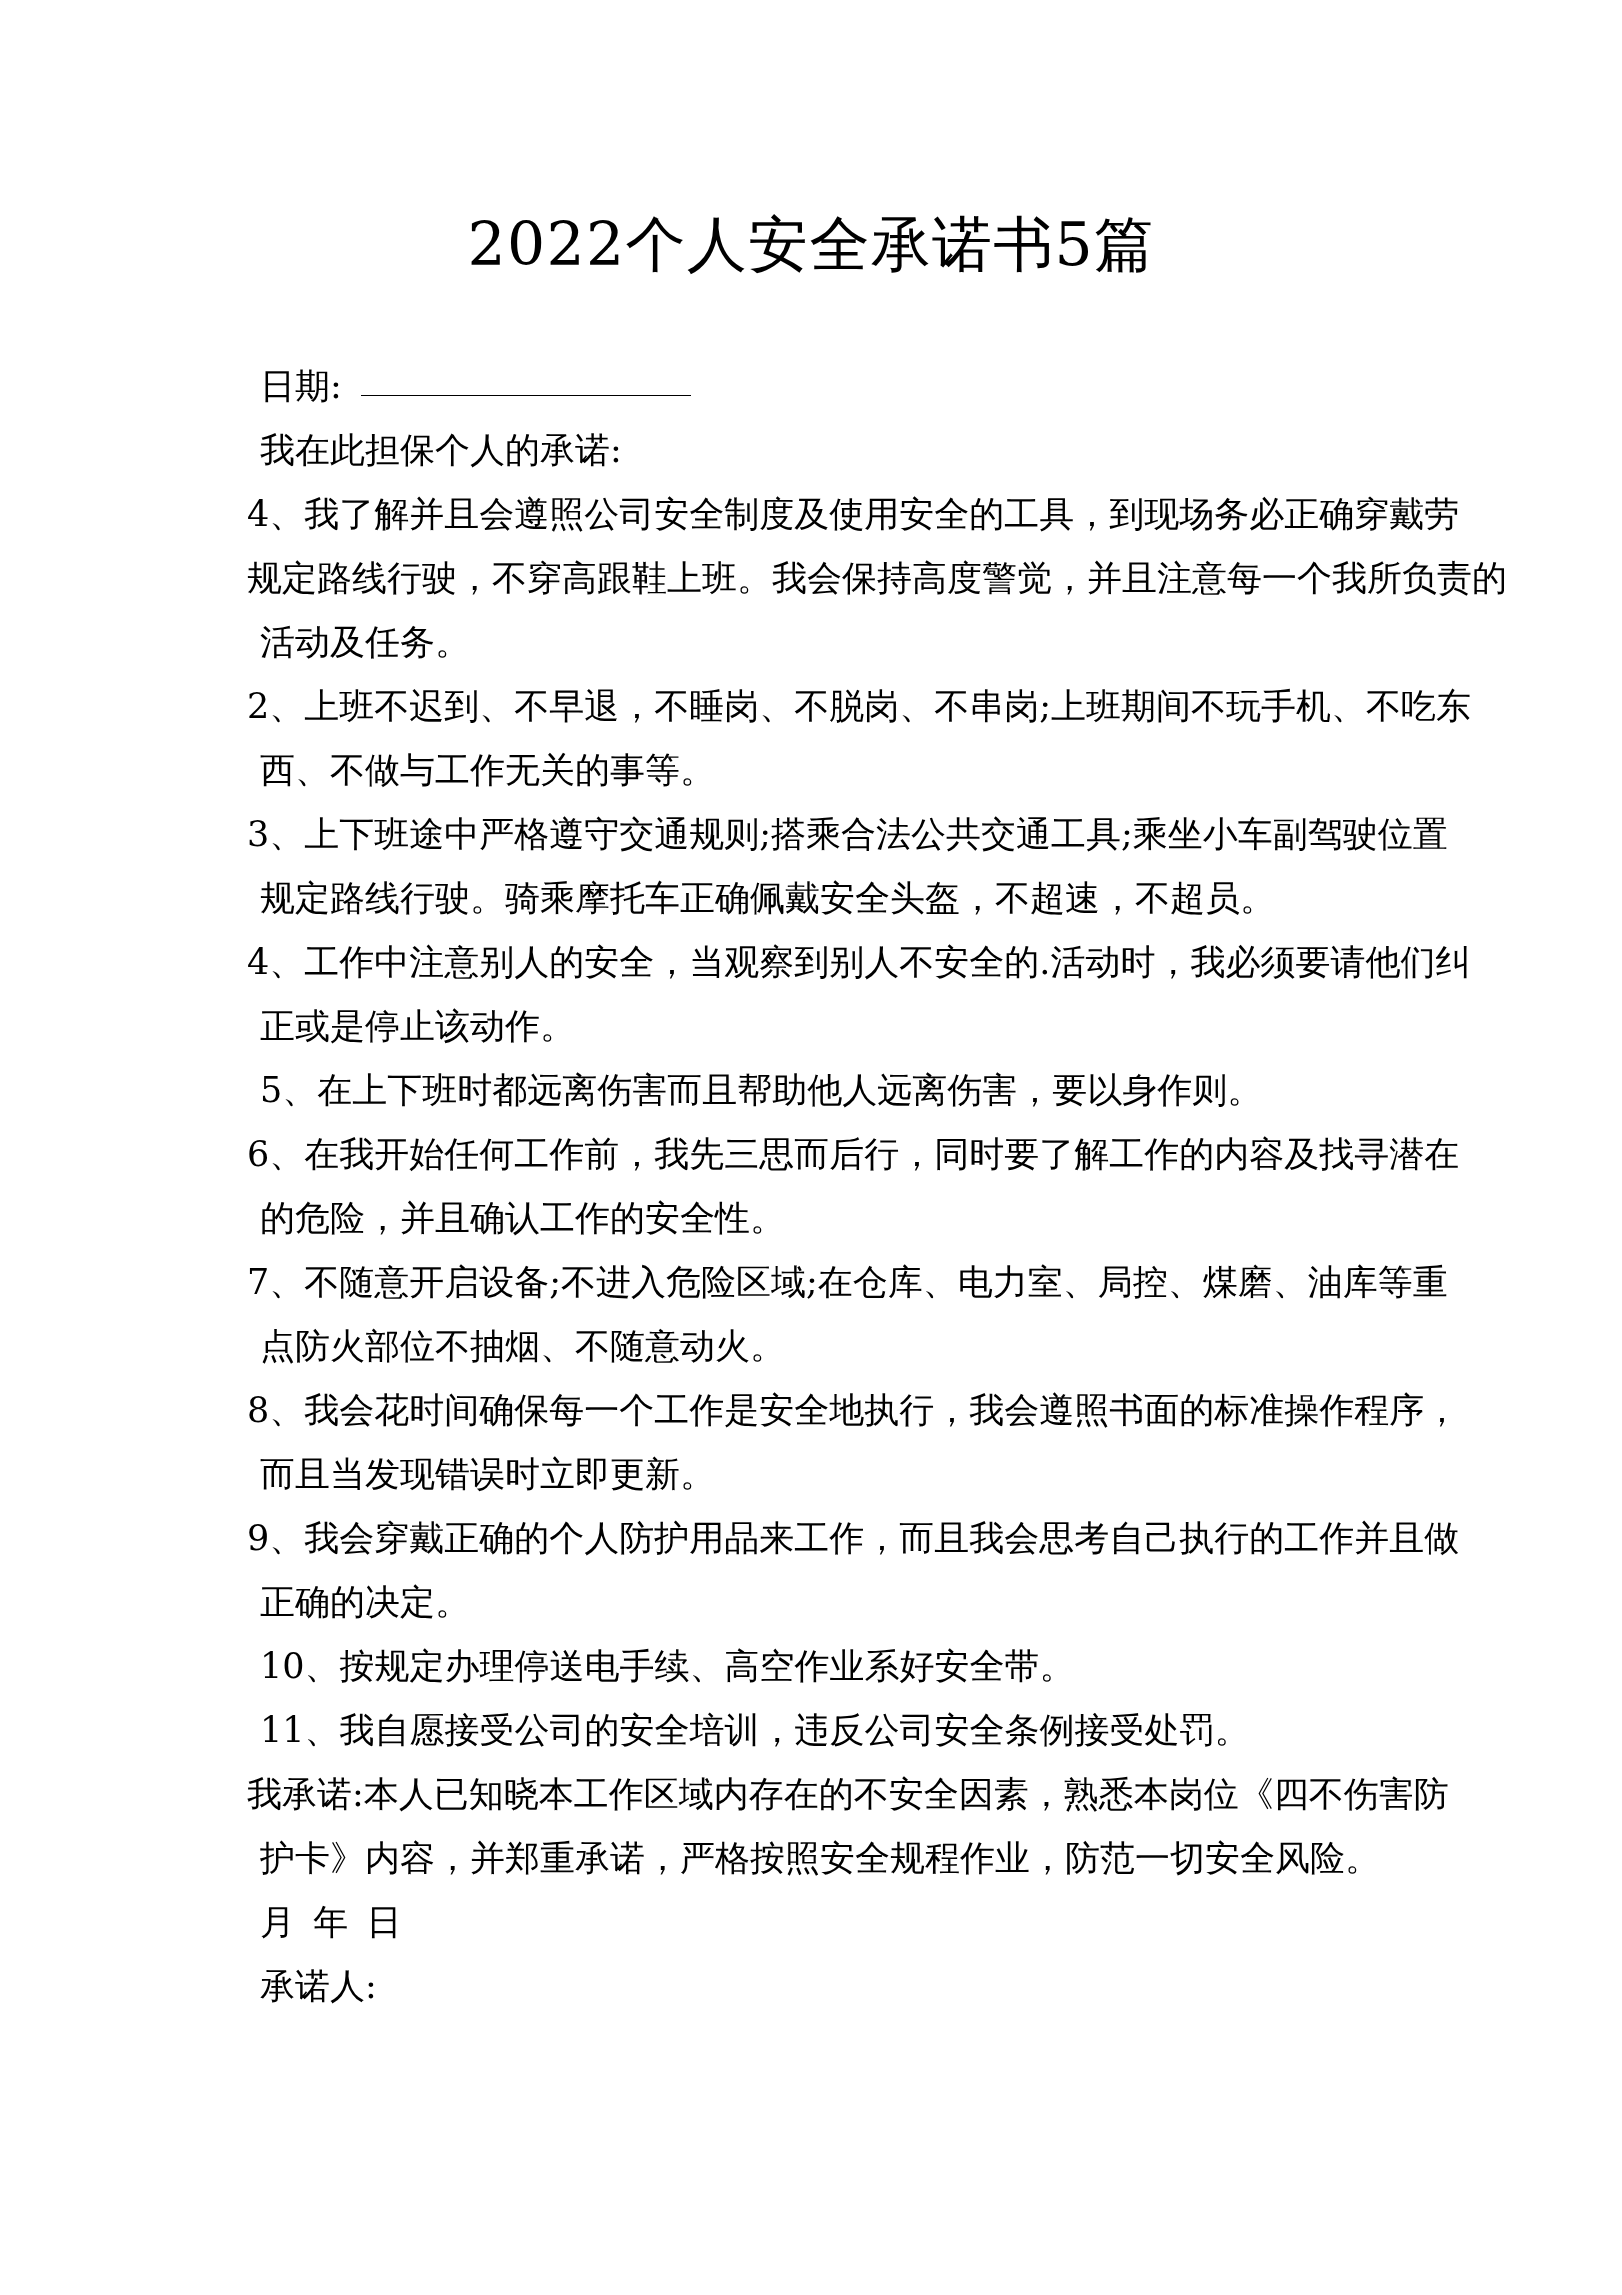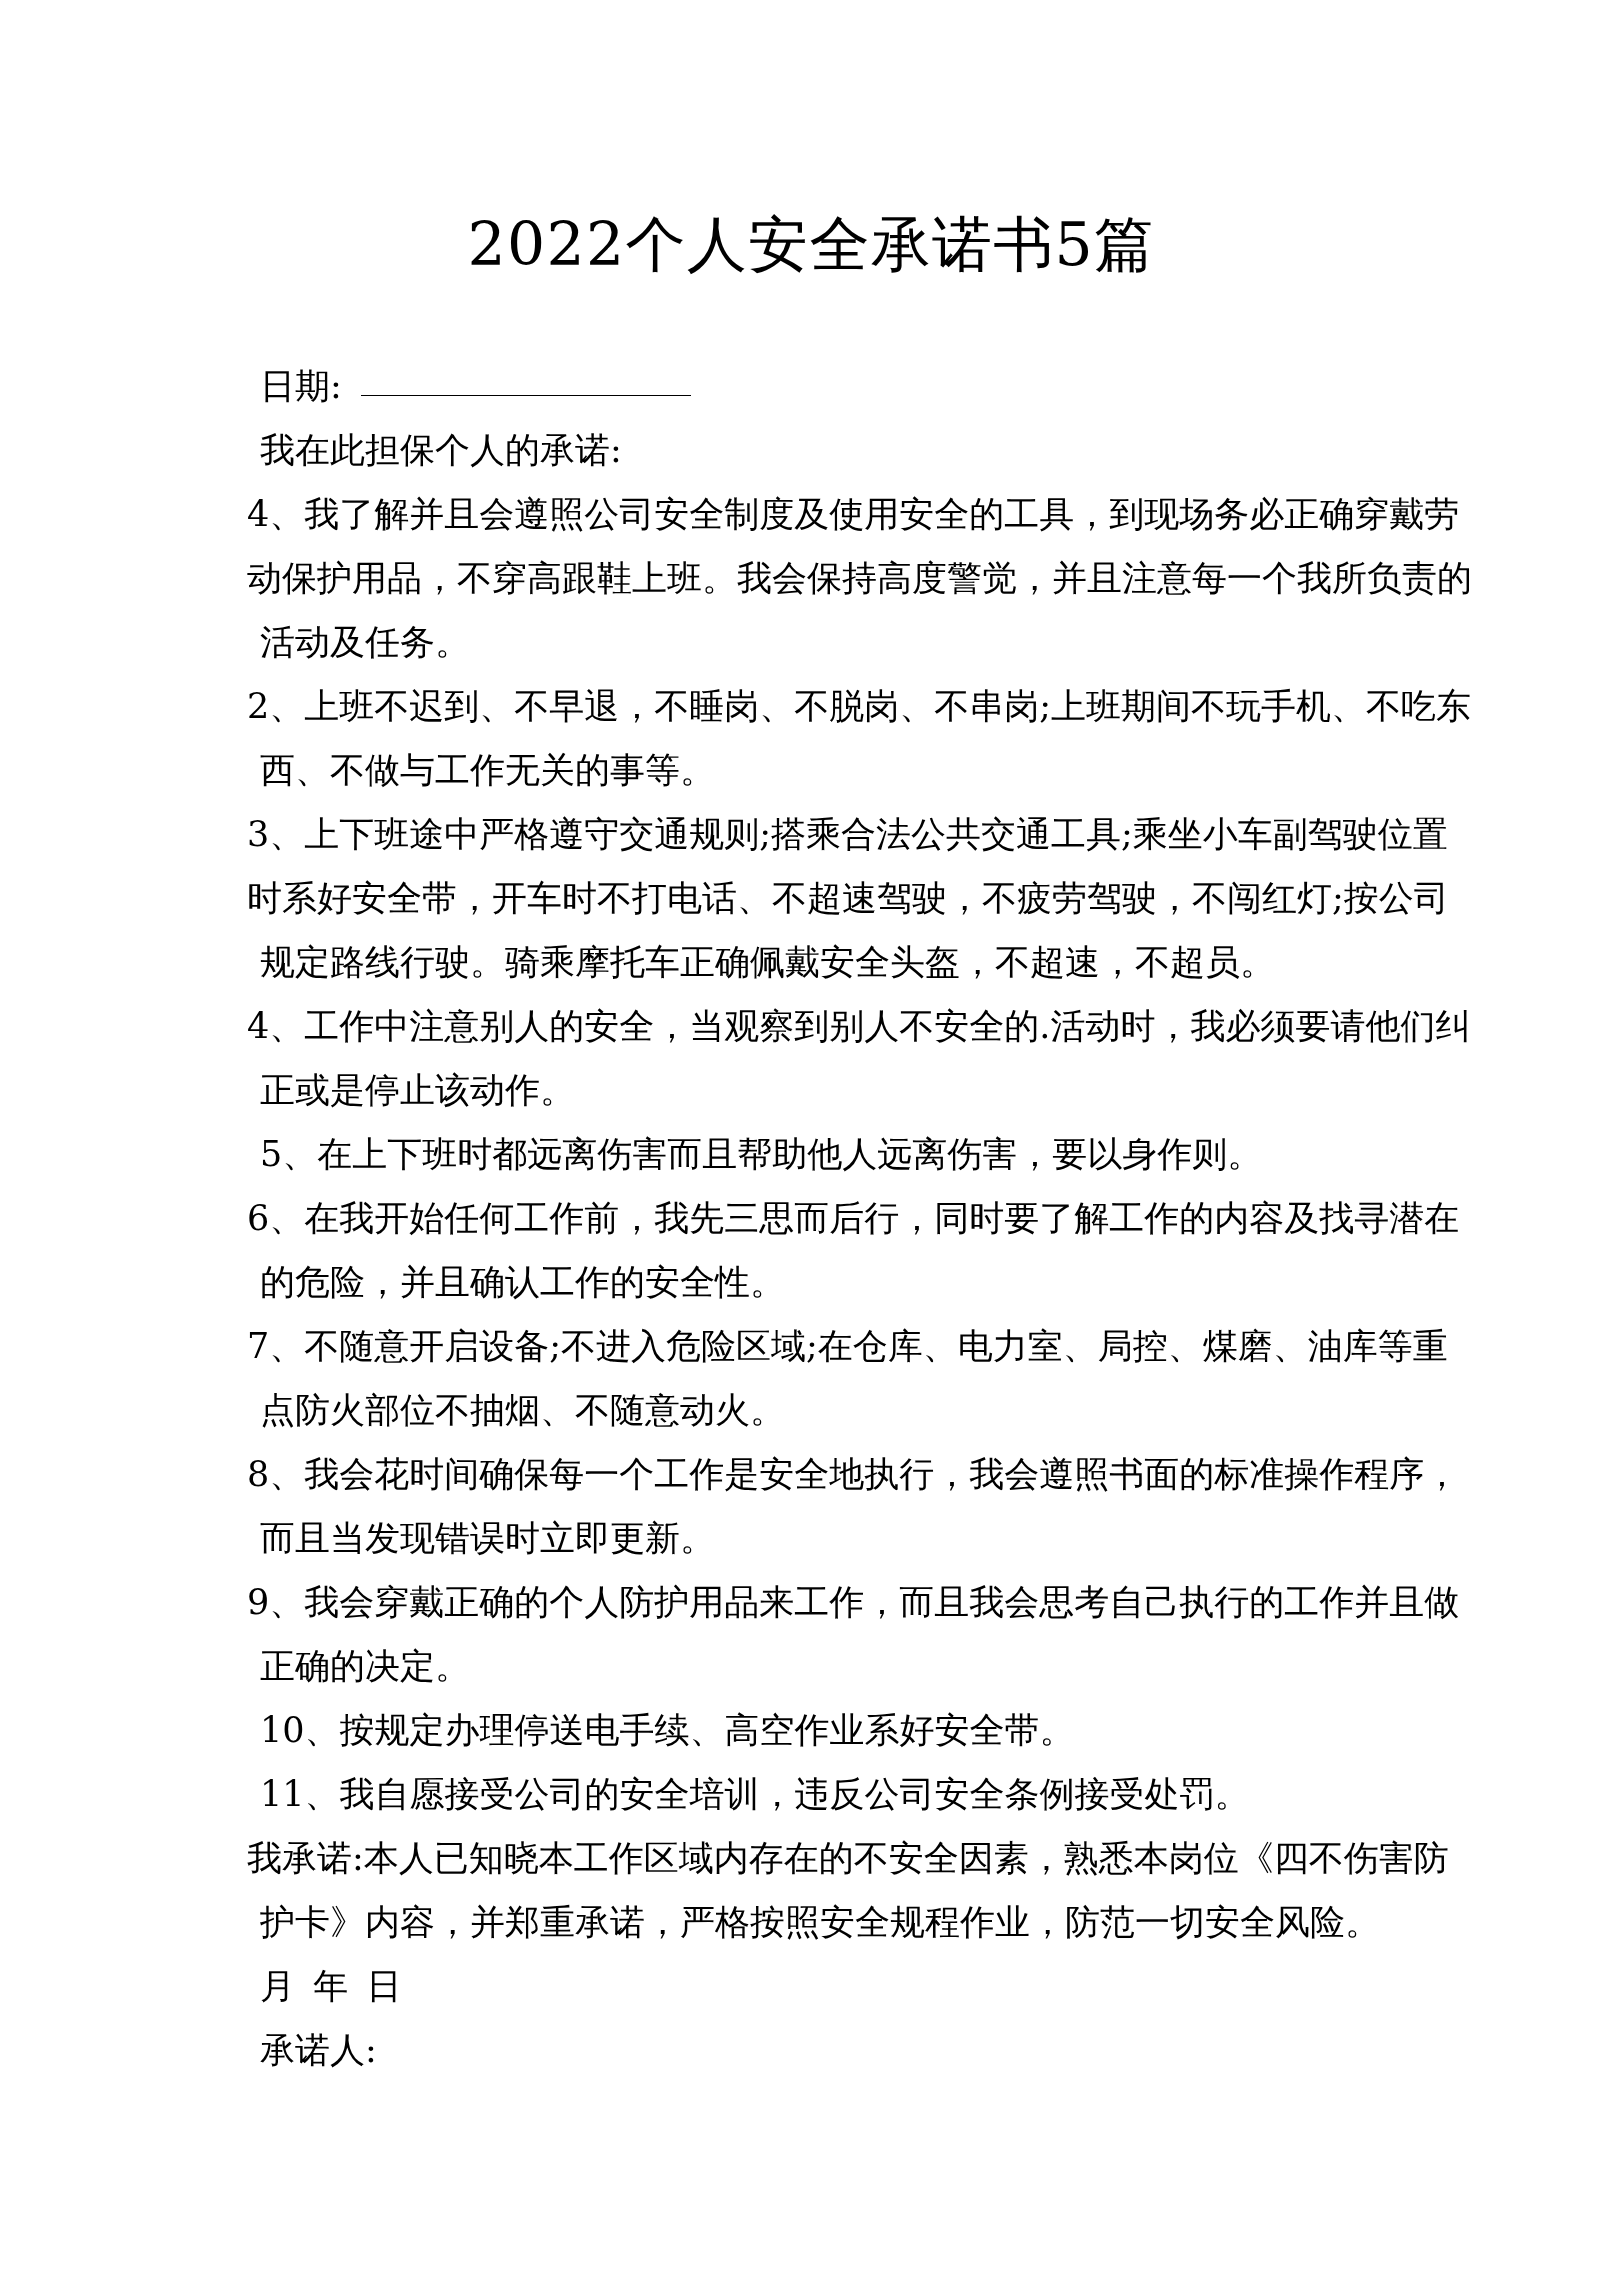--- a/index.html
+++ b/index.html
@@ -24,30 +24,29 @@
 
   <div class="body">
     <div class="line single date-row">
       <span>日期:</span>
       <span class="date-blank"></span>
     </div>
     <div class="line single">我在此担保个人的承诺:</div>
 
     <div>
       <div class="line">4、我了解并且会遵照公司安全制度及使用安全的工具，到现场务必正确穿戴劳</div>
-      <div class="line">动保护用品，不穿高跟鞋上班。我会保持高度警觉，并且注意每一个我所负责的</div>
+      <div class="line">规定路线行驶，不穿高跟鞋上班。我会保持高度警觉，并且注意每一个我所负责的</div>
       <div class="line last">活动及任务。</div>
     </div>
     <div>
       <div class="line">2、上班不迟到、不早退，不睡岗、不脱岗、不串岗;上班期间不玩手机、不吃东</div>
       <div class="line last">西、不做与工作无关的事等。</div>
     </div>
     <div>
       <div class="line">3、上下班途中严格遵守交通规则;搭乘合法公共交通工具;乘坐小车副驾驶位置</div>
-      <div class="line">时系好安全带，开车时不打电话、不超速驾驶，不疲劳驾驶，不闯红灯;按公司</div>
       <div class="line last">规定路线行驶。骑乘摩托车正确佩戴安全头盔，不超速，不超员。</div>
     </div>
     <div>
       <div class="line">4、工作中注意别人的安全，当观察到别人不安全的.活动时，我必须要请他们纠</div>
       <div class="line last">正或是停止该动作。</div>
     </div>
     <div>
       <div class="line single">5、在上下班时都远离伤害而且帮助他人远离伤害，要以身作则。</div>
     </div>
     <div>

